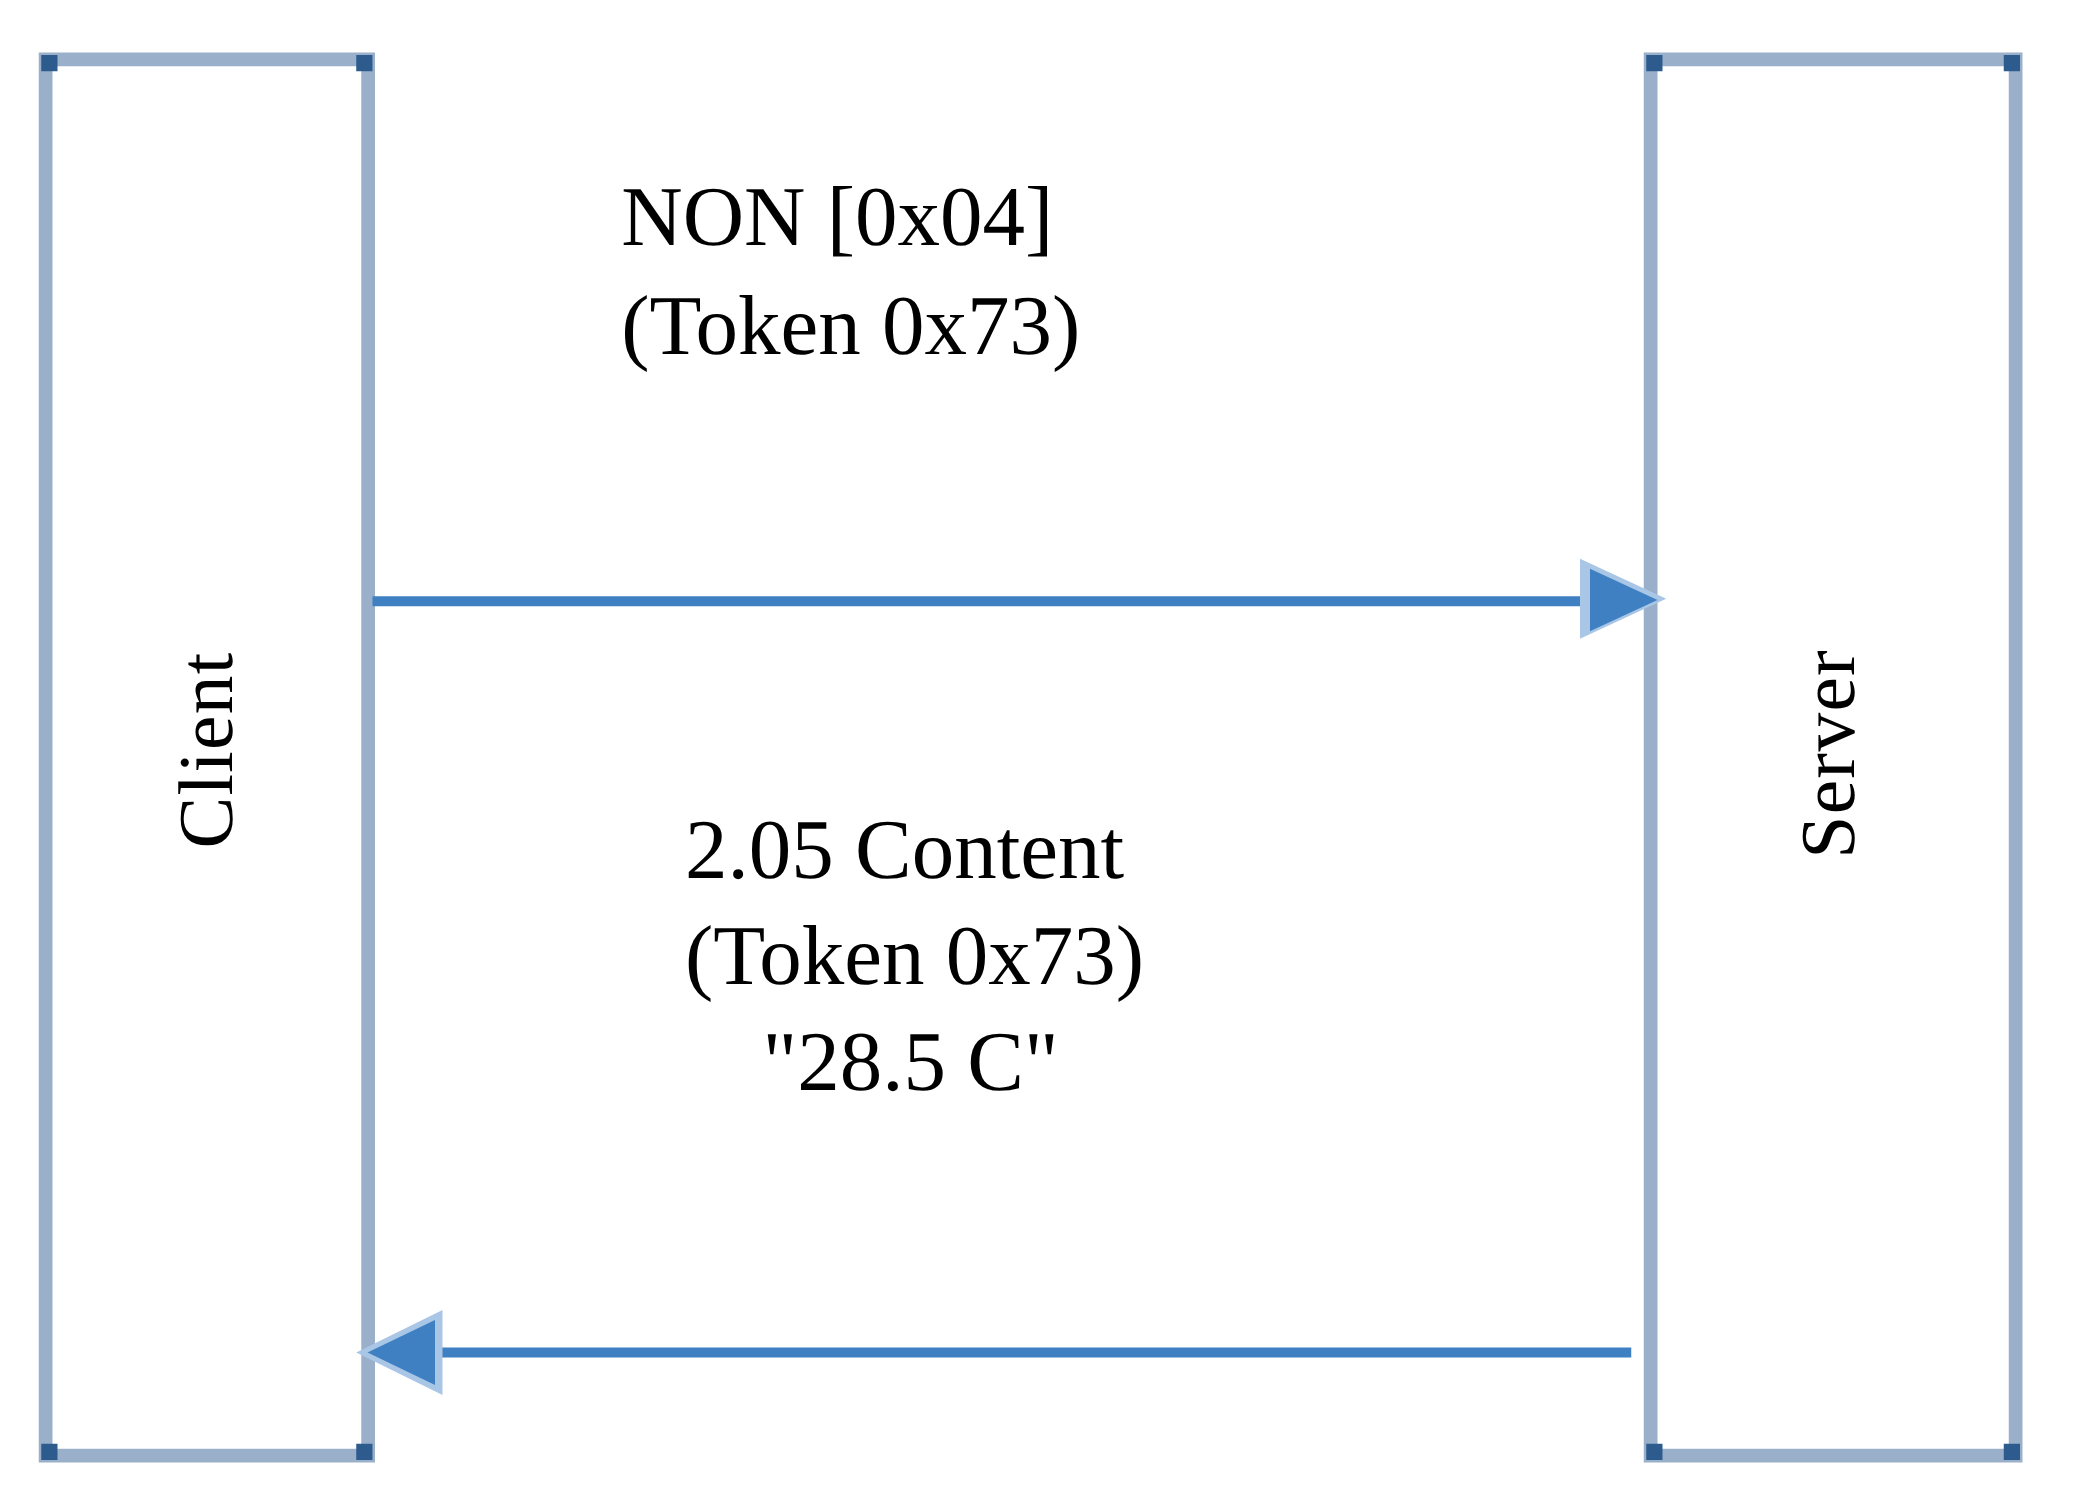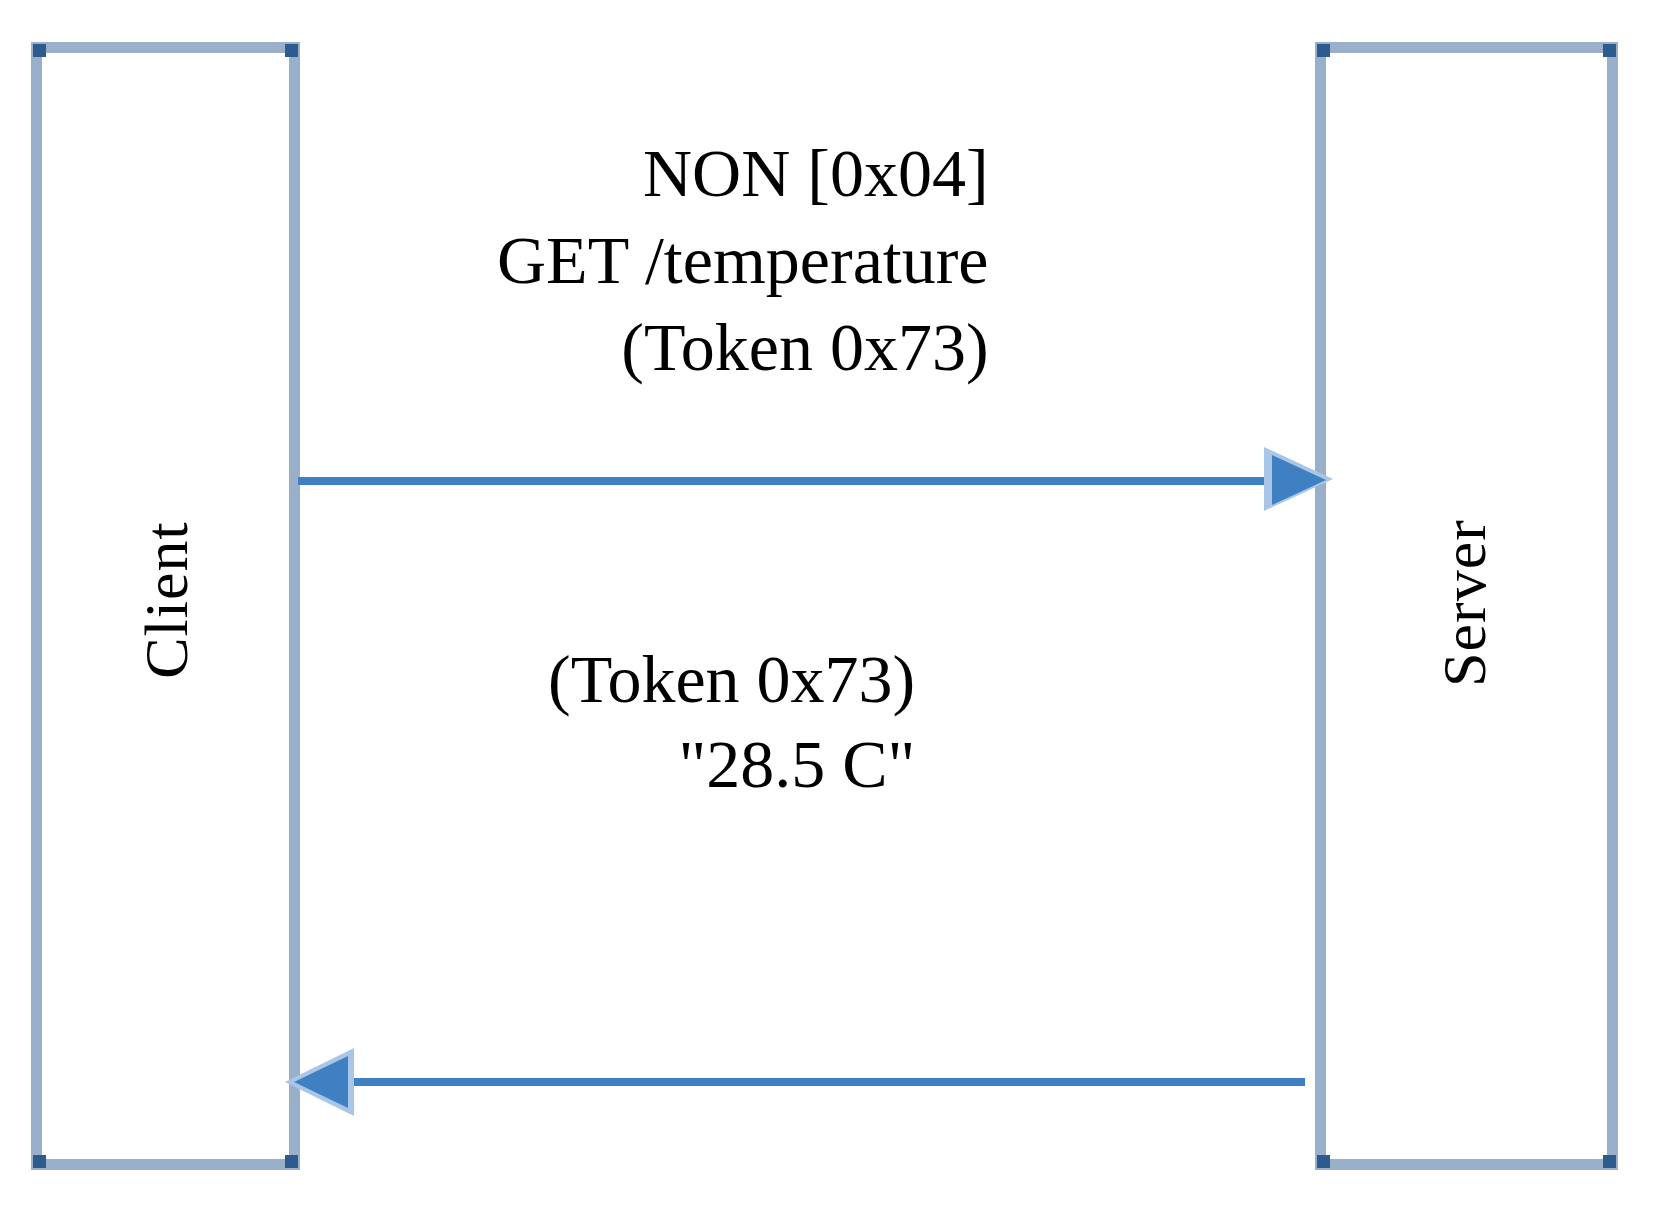--- a/index.html
+++ b/index.html
@@ -47,21 +47,21 @@
   .client-label { left: 166px;  top: 600px; }
   .server-label { left: 1464px; top: 603px; }
   .msg-block {
     position: absolute;
     font-size: 68px;
     color: var(--text);
     white-space: nowrap;
   }
   .msg-request  { left: 497px; top: 130px; line-height: 87px; }
   .msg-response { left: 548px; top: 637px; line-height: 85px; }
-  .msg-line { display: block; text-align: right; }
+  .msg-line { display: block; }
   .indent-line { margin-left: 62px; }
   .arrow-layer {
     position: absolute;
     left: 0; top: 0;
     width: 1667px;
     height: 1209px;
     pointer-events: none;
   }
 </style>
 </head>
@@ -95,22 +95,22 @@
 
     <g>
       <line x1="346" y1="1082" x2="1305" y2="1082" style="stroke:var(--arrow); stroke-width:8;"></line>
       <polygon points="354,1048 285,1082 354,1116" style="fill:var(--arrow-halo);"></polygon>
       <polygon points="348,1056 294,1082 348,1108" style="fill:var(--arrow);"></polygon>
     </g>
   </svg>
 
   <div class="msg-block msg-request">
     <span class="msg-line">NON [0x04]</span>
-    <span class="msg-line">GET /temperature</span>
     <span class="msg-line">(Token 0x73)</span>
   </div>
 
   <div class="msg-block msg-response">
+    <span class="msg-line">2.05 Content</span>
     <span class="msg-line">(Token 0x73)</span>
     <span class="msg-line indent-line">"28.5 C"</span>
   </div>
 
 </div>
 
 </body></html>

